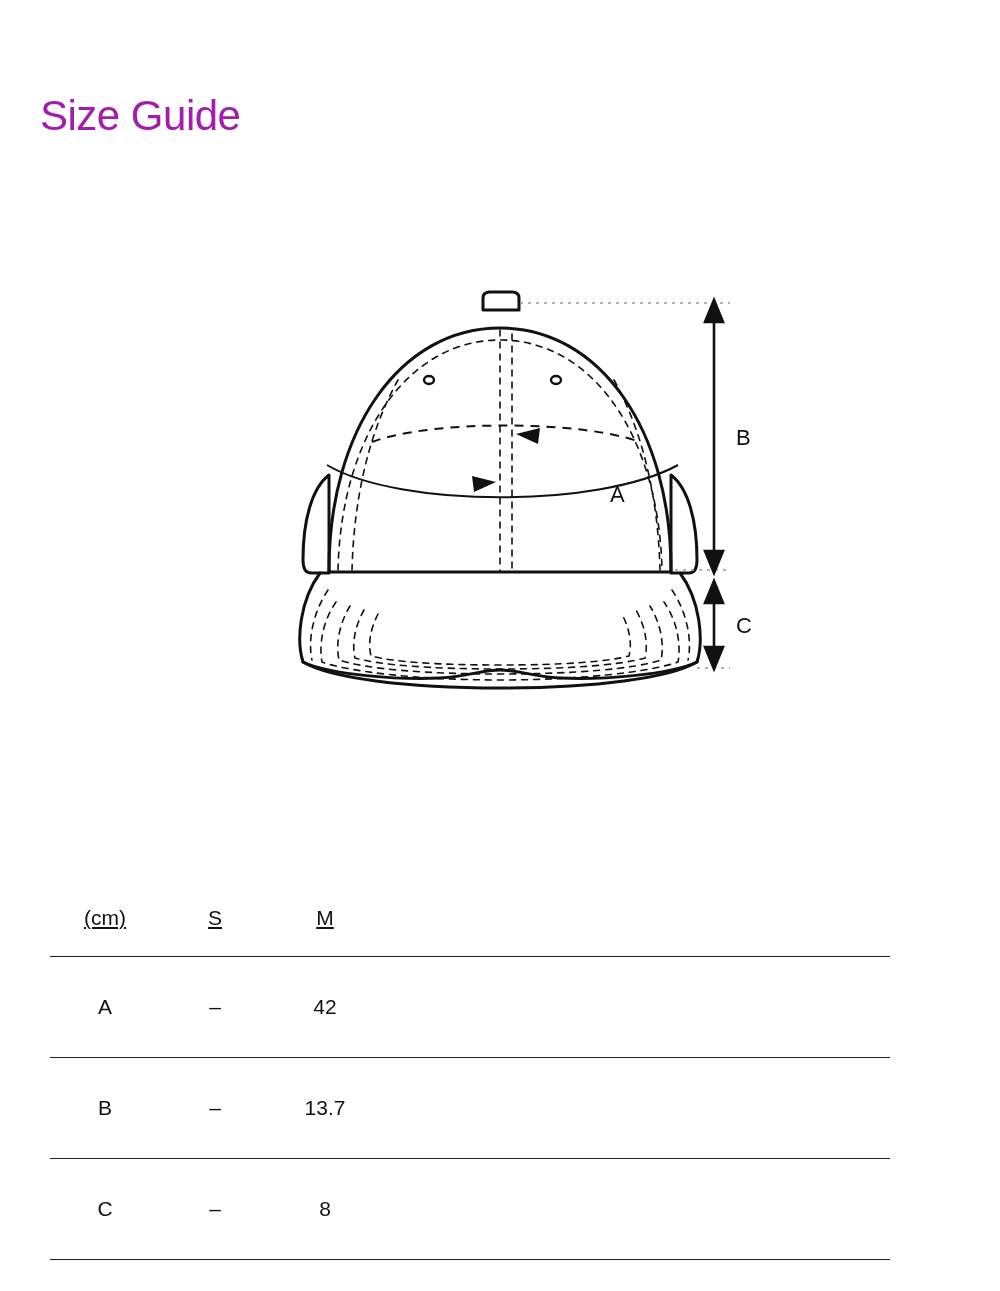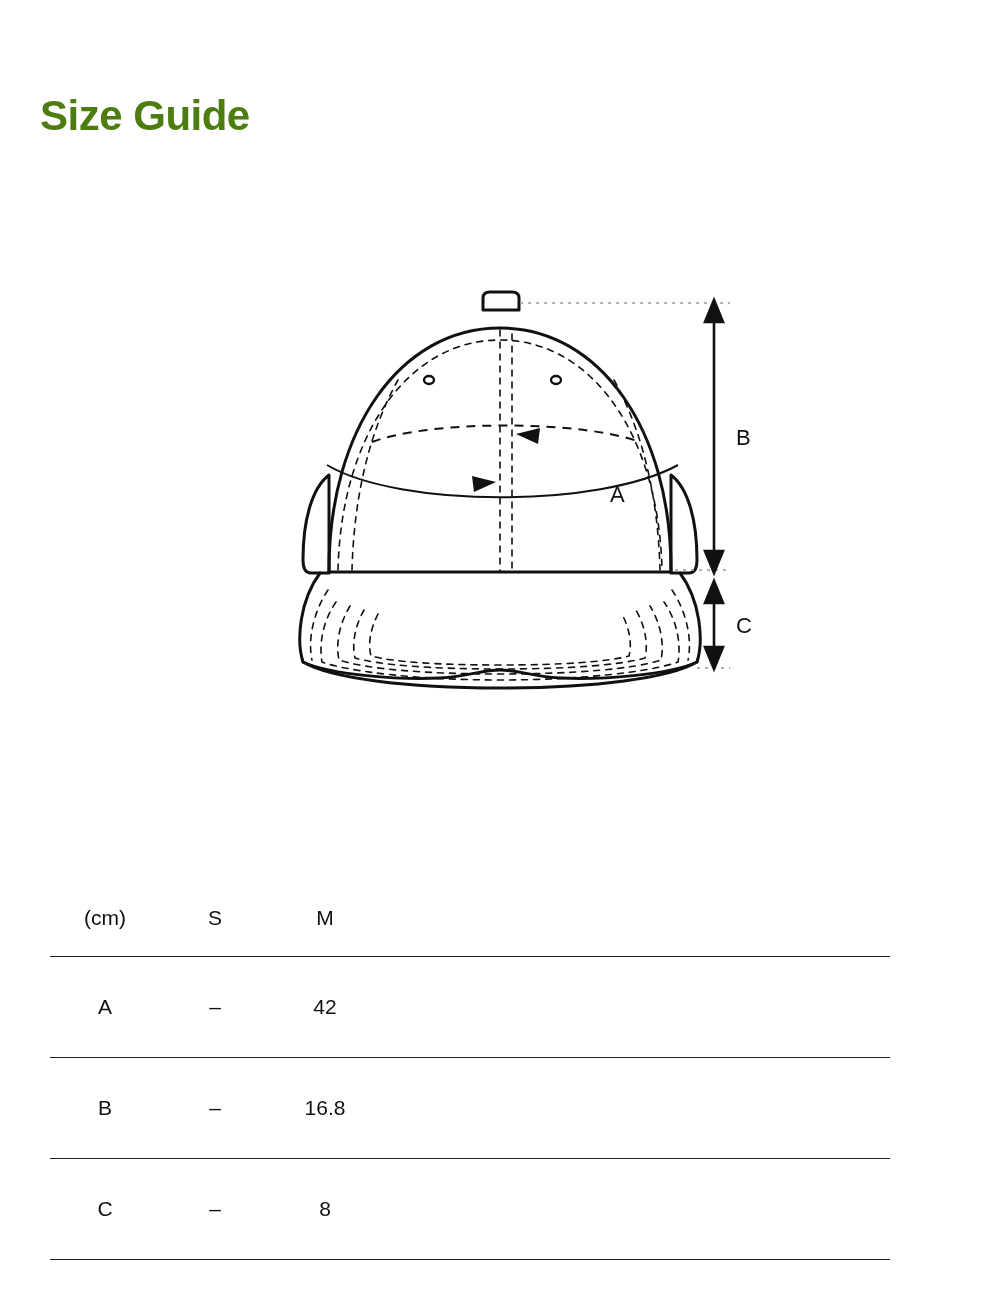--- a/index.html
+++ b/index.html
@@ -18,23 +18,23 @@
   .page {
     position: relative;
     width: 1000px;
     height: 1291px;
   }
   .title {
     position: absolute;
     left: 40px;
     top: 92px;
     font-size: 42px;
-    font-weight: bold;
+    font-weight: normal;
     letter-spacing: -0.5px;
-    color: #4d7c0f;
+    color: #a21caf;
   }
   .diagram-wrap {
     position: absolute;
     left: 0px;
     top: 270px;
     width: 1000px;
     height: 470px;
   }
   .table-wrap {
     position: absolute;
@@ -52,20 +52,21 @@
   table.size-table td {
     padding: 0;
     font-weight: normal;
     text-align: center;
     height: 100px;
     vertical-align: middle;
   }
   table.size-table thead th {
     height: 76px;
     border-bottom: 1.5px solid #222;
+    text-decoration: underline;
   }
   table.size-table tbody tr {
     border-bottom: 1.5px solid #222;
   }
   table.size-table tbody tr:last-child {
     border-bottom: 1.5px solid #222;
   }
   .col-unit { width: 110px; }
   .col-s { width: 110px; }
   .col-m { width: 110px; }
@@ -185,21 +186,21 @@
       <tbody>
         <tr>
           <td>A</td>
           <td>–</td>
           <td>42</td>
           <td></td>
         </tr>
         <tr>
           <td>B</td>
           <td>–</td>
-          <td>16.8</td>
+          <td>13.7</td>
           <td></td>
         </tr>
         <tr>
           <td>C</td>
           <td>–</td>
           <td>8</td>
           <td></td>
         </tr>
       </tbody>
     </table>

